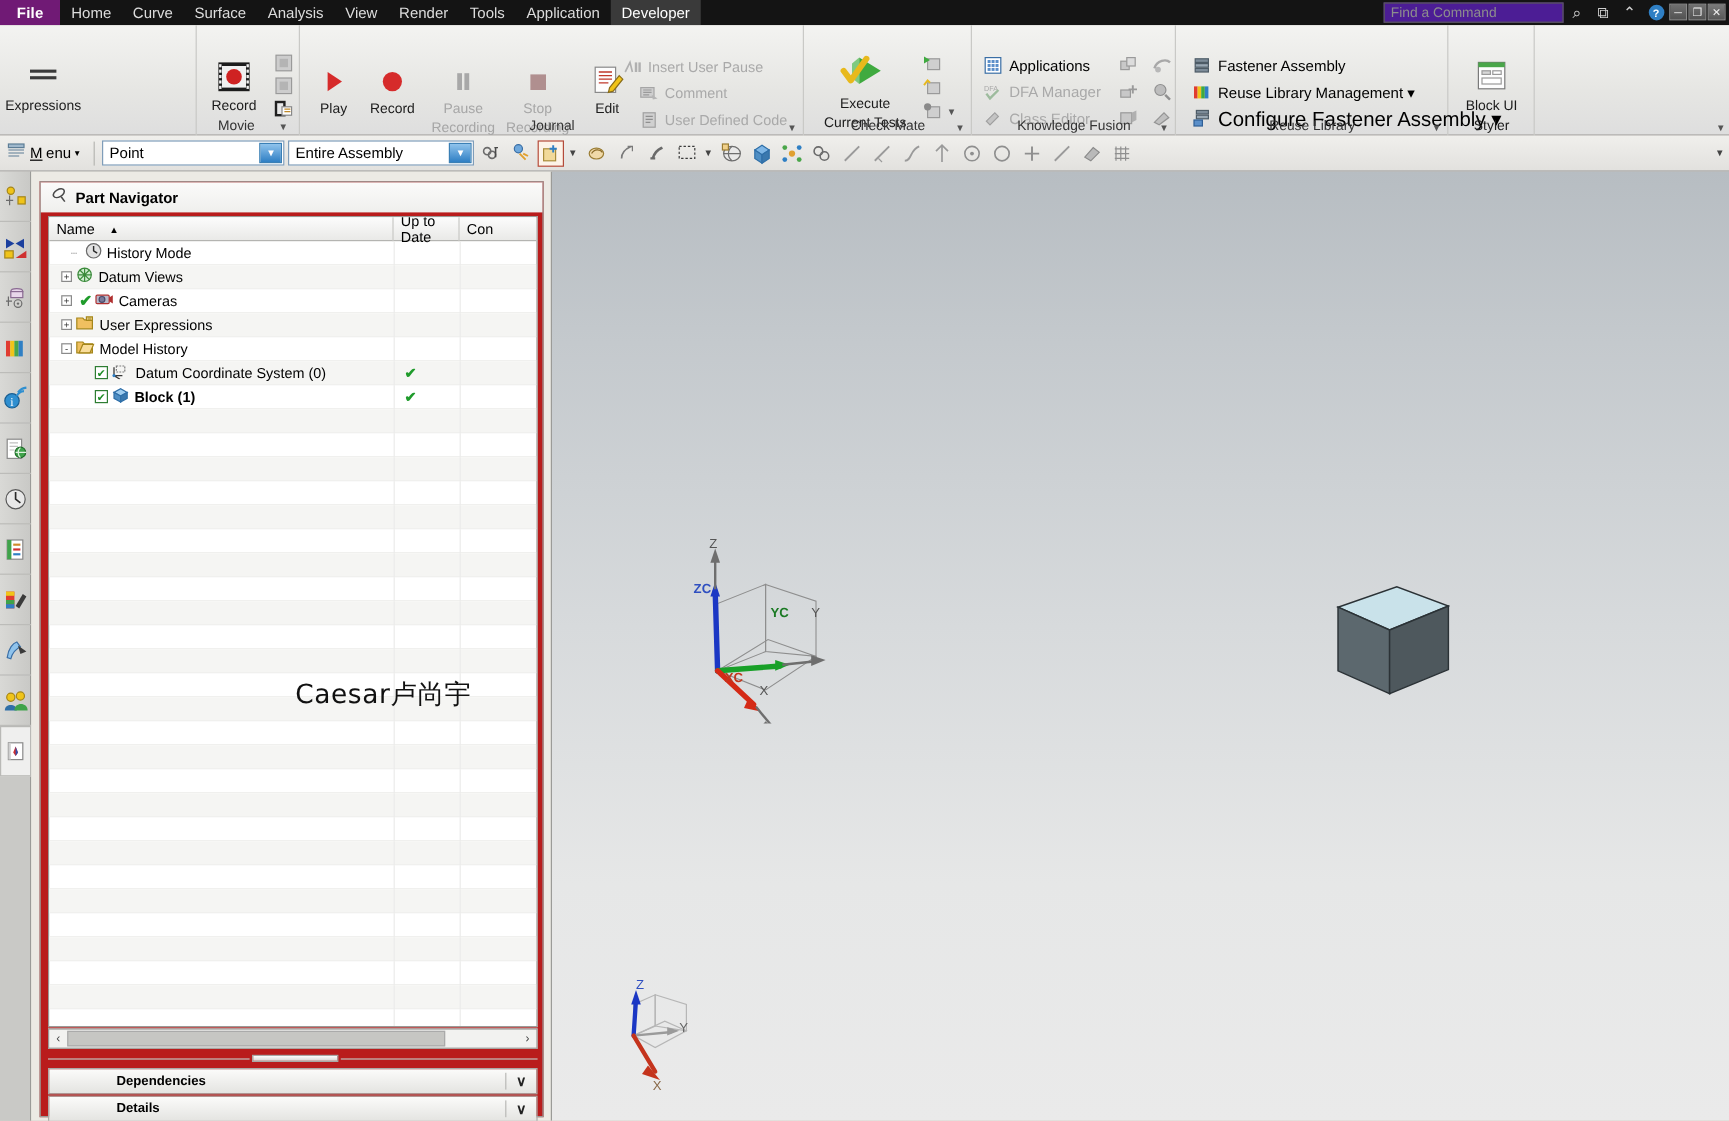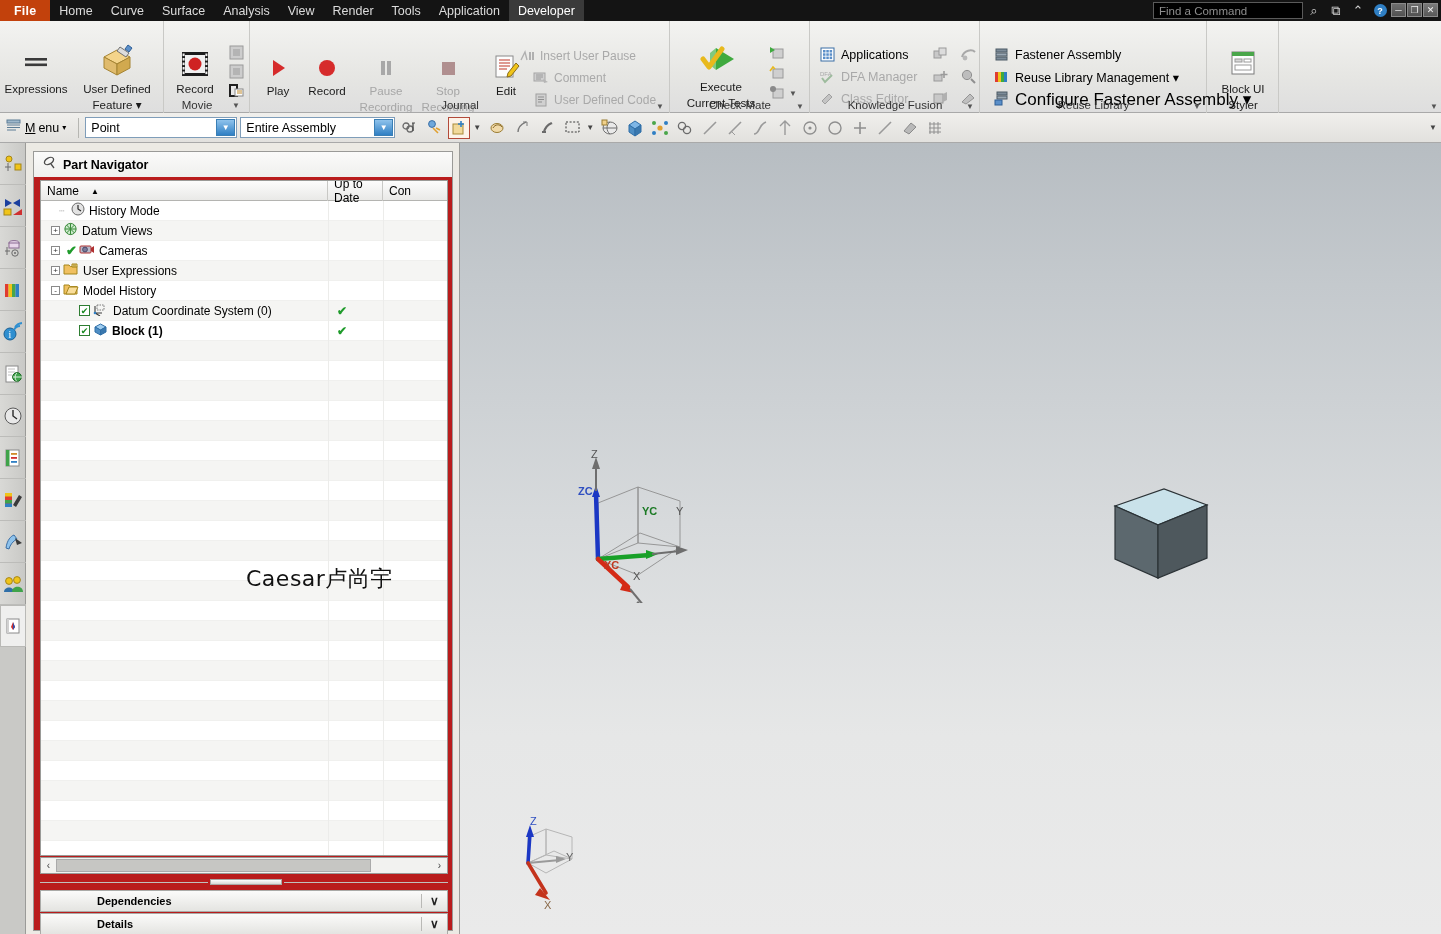--- a/index.html
+++ b/index.html
@@ -12,31 +12,31 @@
   }
   #app{ position:relative; width:1441px; height:934px; }
 
   
   .titlebar{
     position:absolute; left:0; top:0; width:1441px; height:21px;
     background:#141414;
     display:flex; align-items:stretch;
   }
   .file-tab{
-    background:#c2410c; color:#fff; font-weight:bold; font-size:12.5px;
+    background:#701a75; color:#fff; font-weight:bold; font-size:12.5px;
     padding:0 14px; display:flex; align-items:center; letter-spacing:.2px;
   }
   .mtab{
     color:#dcdcdc; font-size:12.5px; padding:0 9px;
     display:flex; align-items:center; white-space:nowrap;
   }
   .mtab.active{ background:#3a3a3a; color:#ffffff; }
   .tb-spacer{ flex:1; }
   .findbox{
-    width:150px; height:17px; margin-top:2px; background:#000000;
+    width:150px; height:17px; margin-top:2px; background:#4c1d95;
     border:1px solid #5a5a5a; color:#8d8d8d; font-size:11.5px;
     padding:1px 5px; display:flex; align-items:center;
   }
   .tb-icon{
     width:22px; color:#cfcfcf; display:flex; align-items:center;
     justify-content:center; font-size:13px;
   }
   .wbtn{
     width:15px; height:14px; margin-top:3px; margin-right:1px;
     background:linear-gradient(#6f6f6f,#525252);
@@ -227,33 +227,20 @@
 
     <div class="rgroup" style="left:0;width:164px;">
       <div class="bigbtn" style="left:0;top:20px;">
         <div class="ic">
           <svg width="34" height="34" viewBox="0 0 34 34">
               <rect x="6" y="13" width="22" height="2.6" fill="#3a3a3a"></rect>
               <rect x="6" y="18.5" width="22" height="2.6" fill="#3a3a3a"></rect>
             </svg>
         </div>
         <div class="lb">Expressions</div>
-      </div>
-      <div class="bigbtn" style="left:72px;top:20px;width:90px;">
-        <div class="ic">
-          <svg width="38" height="36" viewBox="0 0 38 36">
-            <polygon points="6,14 19,7 32,14 19,21" fill="#f4d48a" stroke="#a58433"></polygon>
-            <polygon points="6,14 6,25 19,32 19,21" fill="#e0bb6d" stroke="#a58433"></polygon>
-            <polygon points="19,21 19,32 32,25 32,14" fill="#d1a94f" stroke="#a58433"></polygon>
-            <path d="M22 4 L31 10 L28 14 L19 8 Z" fill="#dcdcdc" stroke="#707070"></path>
-            <path d="M30 2 L34 5 L31 9 L27 6 Z" fill="#5b8fc9" stroke="#2f5f96"></path>
-          </svg>
-        </div>
-        <div class="lb">User Defined</div>
-        <div class="lb">Feature ▾</div>
       </div>
     </div>
 
     <div class="rgroup" style="left:164px;width:86px;">
       <div class="bigbtn" style="left:0;top:20px;width:62px;">
         <div class="ic">
           <svg width="30" height="30" viewBox="0 0 30 30">
             <rect x="2" y="3" width="26" height="24" fill="#1c1c1c"></rect>
             <rect x="5" y="6" width="20" height="18" fill="#f0f0f0"></rect>
             <circle cx="15" cy="15" r="6.5" fill="#cf2222"></circle>

